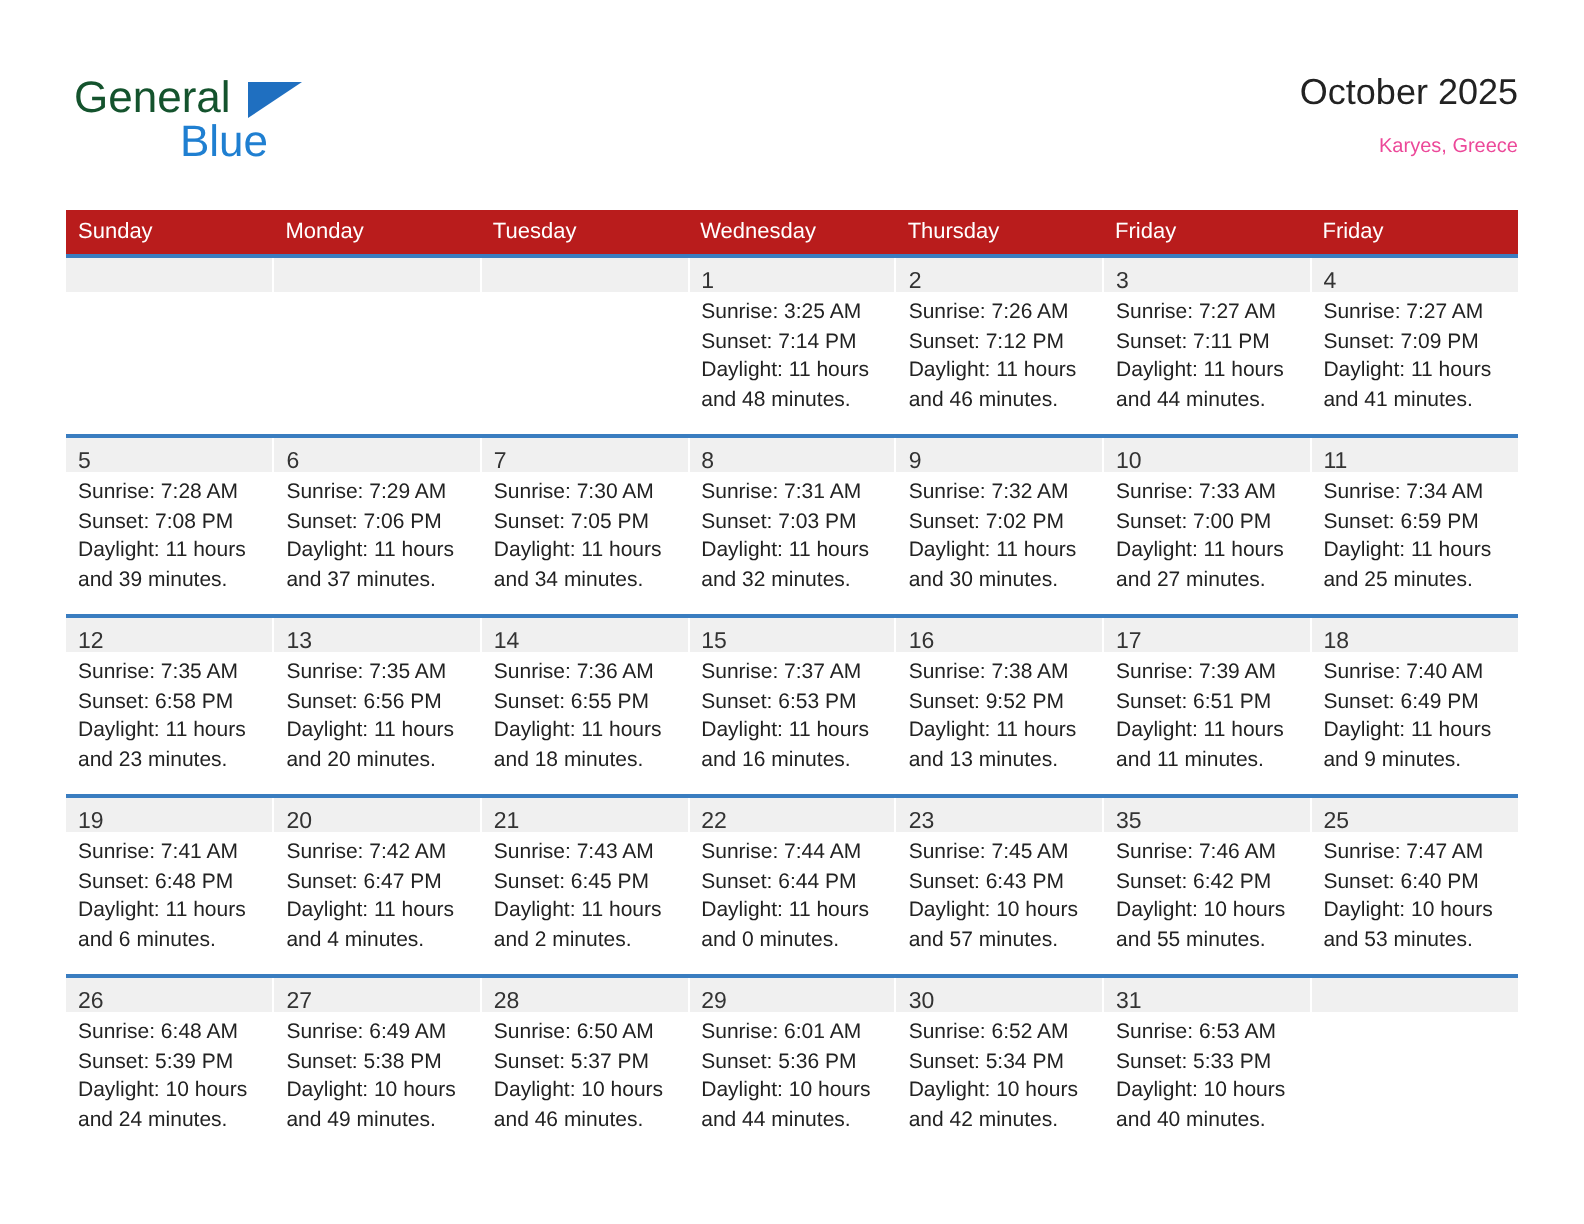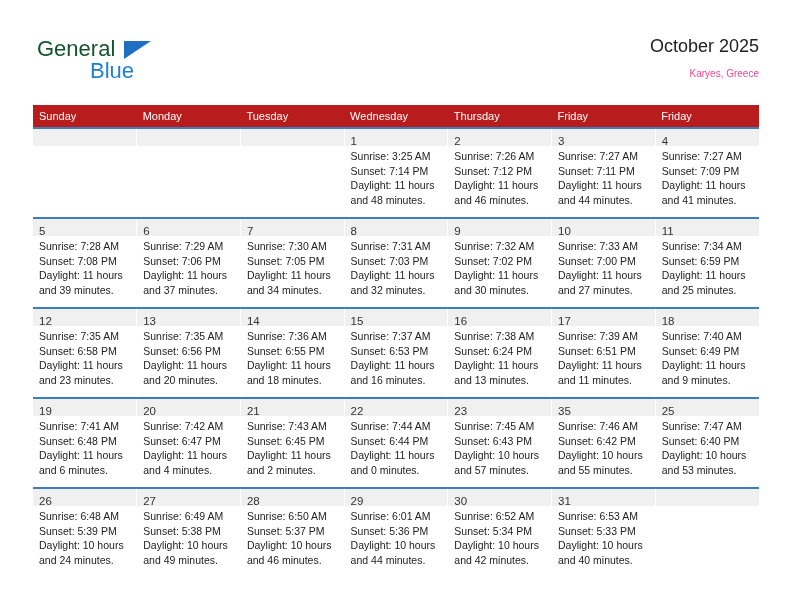--- a/index.html
+++ b/index.html
@@ -366,21 +366,21 @@
                 <div class="cell-line">Daylight: 11 hours</div>
                 <div class="cell-line">and 16 minutes.</div>
               </div>
             </div>
           </td>
           <td>
             <div class="cell-inner">
               <div class="daynum-band"><span class="daynum">16</span></div>
               <div class="cell-body">
                 <div class="cell-line">Sunrise: 7:38 AM</div>
-                <div class="cell-line">Sunset: 6:24 PM</div>
+                <div class="cell-line">Sunset: 9:52 PM</div>
                 <div class="cell-line">Daylight: 11 hours</div>
                 <div class="cell-line">and 13 minutes.</div>
               </div>
             </div>
           </td>
           <td>
             <div class="cell-inner">
               <div class="daynum-band"><span class="daynum">17</span></div>
               <div class="cell-body">
                 <div class="cell-line">Sunrise: 7:39 AM</div>

